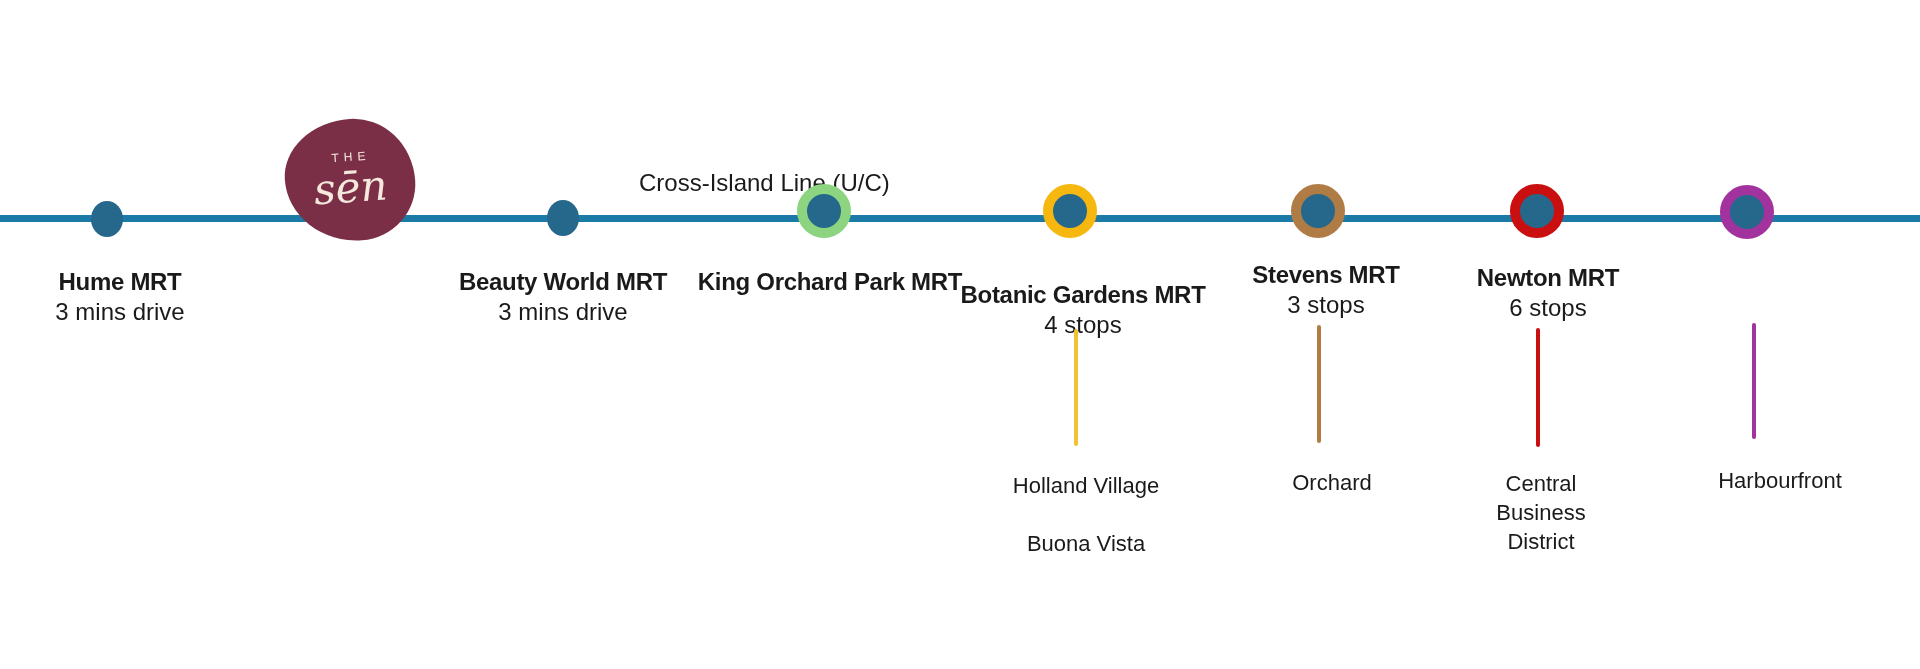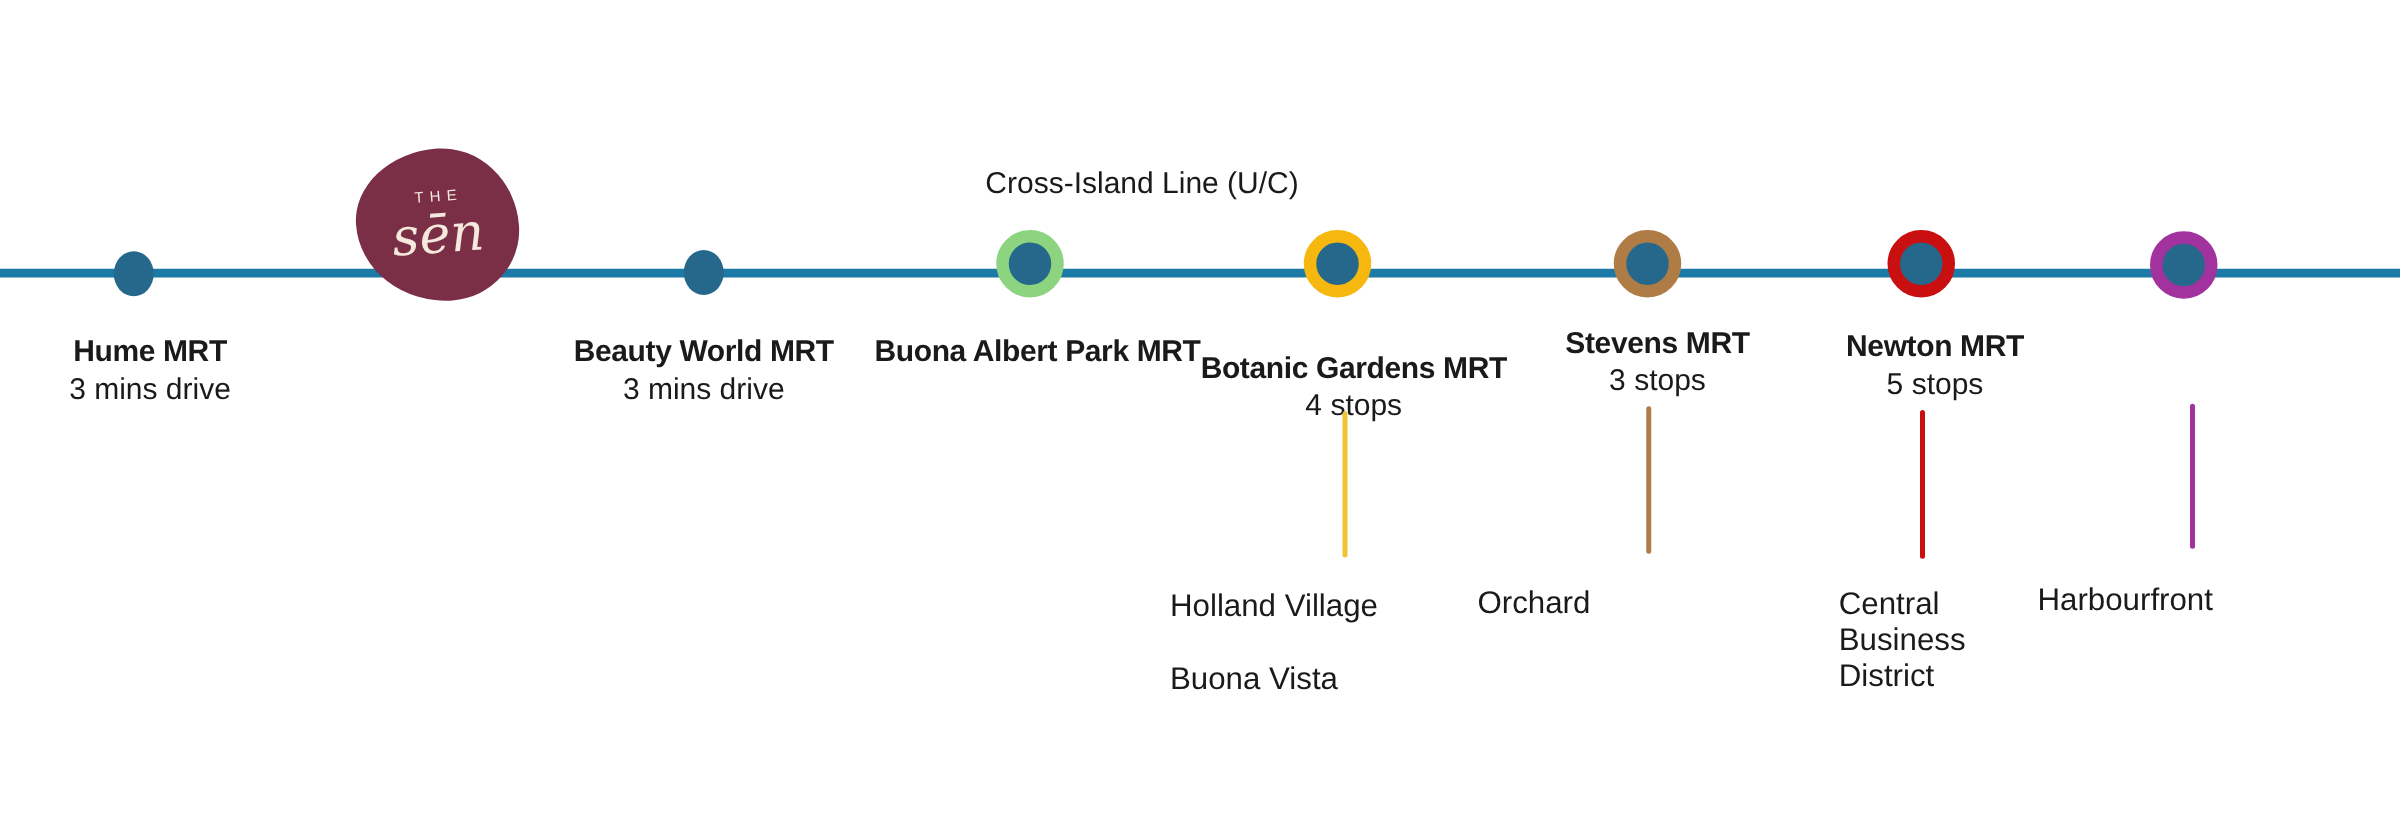--- a/index.html
+++ b/index.html
@@ -10,23 +10,23 @@
   }
   .tline { position:absolute; left:0; top:215px; width:1920px; height:7px; }
   .dot { position:absolute; border-radius:50%; }
   .ring {
     position:absolute; width:34px; height:34px; border-radius:50%;
     border:10px solid #000; box-sizing:content-box;
   }
   .slabel { position:absolute; width:300px; text-align:center; }
   .sname { font-weight:bold; font-size:24px; line-height:28px; letter-spacing:-0.3px; }
   .sdetail { font-size:24px; line-height:28px; margin-top:2px; }
-  .annotation { position:absolute; width:400px; text-align:right; font-size:24px; }
+  .annotation { position:absolute; width:400px; text-align:left; font-size:24px;margin-top:36px; }
   .connector { position:absolute; width:4px; border-radius:2px; }
-  .destination { position:absolute; text-align:left; font-size:25px; line-height:29px; }
+  .destination { position:absolute; text-align:center; font-size:22px; line-height:29px; }
   .logo-blob {
     position:absolute; left:285px; top:119px; width:130px; height:122px;
     border-radius:53% 47% 44% 56% / 46% 54% 46% 54%;
     transform:rotate(-4deg); z-index:3;
     display:flex; flex-direction:column; align-items:center; justify-content:center;
   }
   .logo-the { font-size:12px; letter-spacing:5px; text-indent:5px; line-height:14px; }
   .logo-sen {
     font-family:"DejaVu Serif", serif; font-style:italic;
     font-size:42px; line-height:44px; margin-top:2px;
@@ -65,36 +65,36 @@
     <div class="sname">Hume MRT</div>
     <div class="sdetail">3 mins drive</div>
   </div>
 
   <div class="slabel" style="left:413px; top:268px;">
     <div class="sname">Beauty World MRT</div>
     <div class="sdetail">3 mins drive</div>
   </div>
 
   <div class="slabel" style="left:680px; top:268px;">
-    <div class="sname">Buona Albert Park MRT</div>
+    <div class="sname">King Orchard Park MRT</div>
   </div>
 
   <div class="slabel" style="left:933px; top:263px;margin-top:18px;">
     <div class="sname">Botanic Gardens MRT</div>
     <div class="sdetail">4 stops</div>
   </div>
 
   <div class="slabel" style="left:1176px; top:261px;text-align:center;">
     <div class="sname">Stevens MRT</div>
     <div class="sdetail">3 stops</div>
   </div>
 
   <div class="slabel" style="left:1398px; top:264px;">
     <div class="sname">Newton MRT</div>
-    <div class="sdetail">5 stops</div>
+    <div class="sdetail">6 stops</div>
   </div>
 
 
   <div class="connector" style="left: 1074px; top: 329px; height: 117px; background-color: rgb(242, 194, 50);"></div>
   <div class="connector" style="left: 1317px; top: 325px; height: 118px; background-color: rgb(176, 124, 69);"></div>
   <div class="connector" style="left: 1536px; top: 328px; height: 119px; background-color: rgb(201, 15, 15);"></div>
   <div class="connector" style="left: 1752px; top: 323px; height: 116px; background-color: rgb(162, 50, 158);"></div>
 
   <div class="destination" style="left:936px; top:471px; width:300px;">Holland Village</div>
   <div class="destination" style="left:936px; top:529px; width:300px;">Buona Vista</div>

